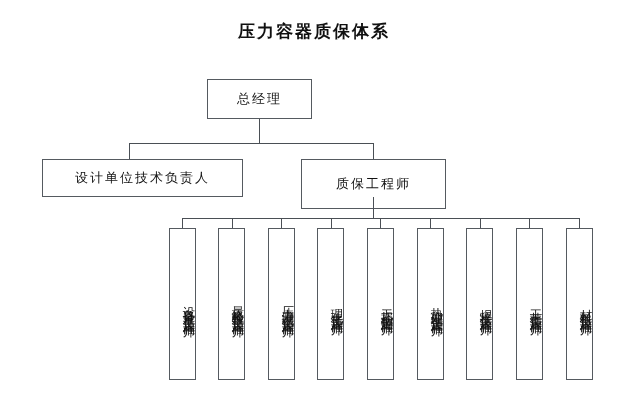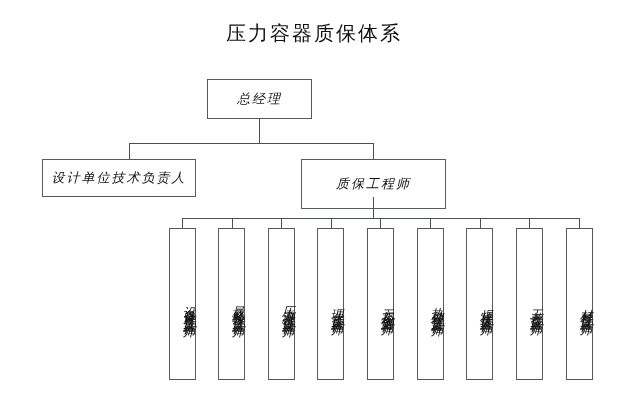--- a/index.html
+++ b/index.html
@@ -18,35 +18,34 @@
   #chart-root {
     position: absolute;
     inset: 0;
   }
   .title {
     position: absolute;
     left: 0;
     top: 20px;
     width: 628px;
     text-align: center;
-    font-size: 20px;
-    font-weight: normal;
+    font-size: 17px;
+    font-weight: bold;
     letter-spacing: 2px;
     color: #101010;
   }
   .node {
     position: absolute;
     box-sizing: border-box;
     border: 1px solid #555a60;
     background: #ffffff;
     display: flex;
     align-items: center;
     justify-content: center;
     color: #121212;
-    font-style: italic;
   }
   .node-h {
     font-size: 13px;
     letter-spacing: 2px;
     font-weight: normal;
     white-space: nowrap;
   }
   .node-v {
     writing-mode: vertical-rl;
     text-orientation: upright;
@@ -73,21 +72,21 @@
 
   <div class="node node-h" style="left:207px; top:79px; width:105px; height:40px;">
     <span>总经理</span>
   </div>
 
   <div class="conn conn-v" style="left:259px; top:119px; height:24px;"></div>
   <div class="conn conn-h" style="left:129px; top:143px; width:245px;"></div>
   <div class="conn conn-v" style="left:129px; top:143px; height:16px;"></div>
   <div class="conn conn-v" style="left:373px; top:143px; height:16px;"></div>
 
-  <div class="node node-h" style="left:42px; top:159px; width:154px; height:38px;">
+  <div class="node node-h" style="left:42px; top:159px; width:201px; height:38px;">
     <span>设计单位技术负责人</span>
   </div>
 
   <div class="node node-h" style="left:301px; top:159px; width:145px; height:50px;">
     <span>质保工程师</span>
   </div>
 
   <div class="conn conn-v" style="left:373px; top:197px; height:21px;"></div>
   <div class="conn conn-h" style="left:182px; top:218px; width:397px;"></div>
 

